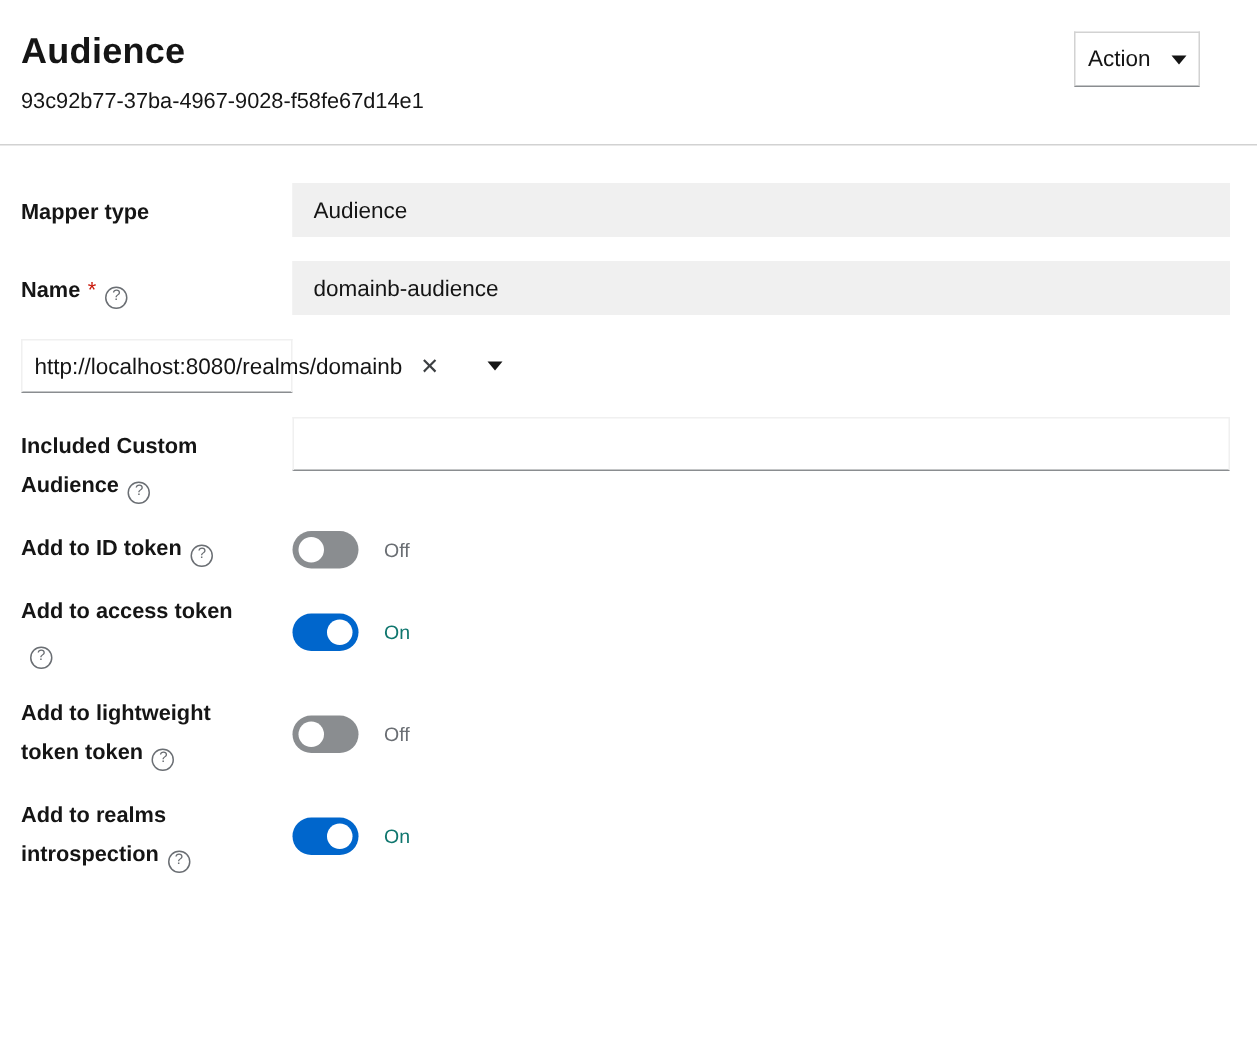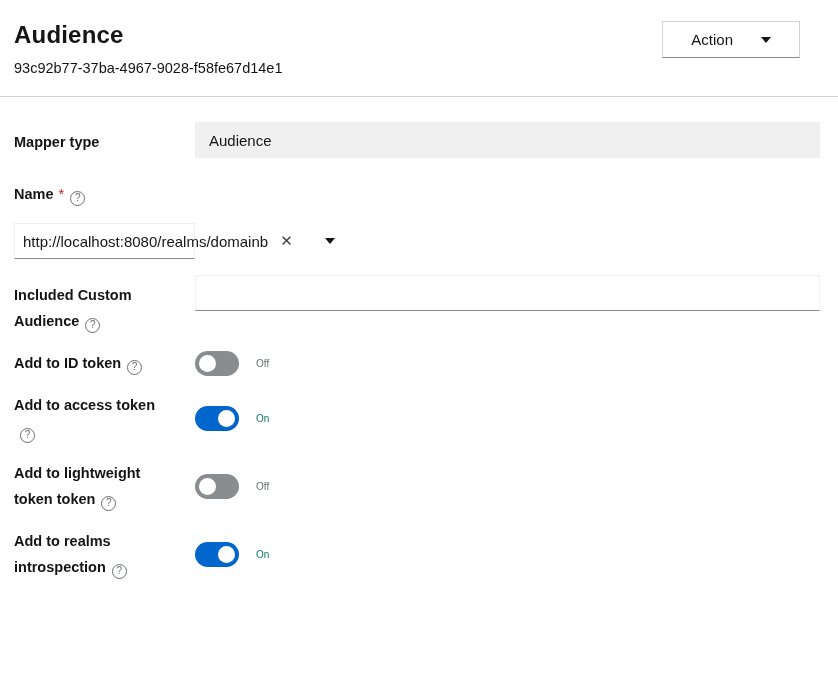--- a/index.html
+++ b/index.html
@@ -25,23 +25,23 @@
     letter-spacing: 0.2px;
   }
   .page-subtitle {
     margin-top: 11px;
     font-size: 14.5px;
     color: #151515;
   }
   .action-toggle {
     display: inline-flex;
     align-items: center;
-    gap: 28px;
+    gap: 14px;
     height: 37px;
-    padding: 0 28px;
+    padding: 0 8px;
     background: #ffffff;
     border: 1px solid #d2d2d2;
     border-bottom-color: #8a8d90;
     font-family: inherit;
     font-size: 15px;
     color: #151515;
     cursor: pointer;
     margin-left: 16px;
   }
   .caret-down {
@@ -151,21 +151,21 @@
   }
   .switch.on { background: #0066cc; }
   .switch .knob {
     position: absolute;
     top: 4px; left: 4px;
     width: 17px; height: 17px;
     border-radius: 50%;
     background: #ffffff;
   }
   .switch.on .knob { left: auto; right: 4px; }
-  .switch-state { margin-left: 17px; font-size: 10px; }
+  .switch-state { margin-left: 17px; font-size: 13px; }
   .state-off { color: #6a6e73; }
   .state-on  { color: #0f766e; }
 </style>
 </head>
 <body>
 
 <div class="page">
 
   <header class="page-header">
     <div>
@@ -187,20 +187,23 @@
         <span>Mapper type</span>
       </div>
       <div>
         <input class="pf-input disabled" readonly="" value="Audience" style="">
       </div>
     </div>
 
     <div class="form-row">
       <div class="label-col">
         <span>Name</span><span class="req">*</span><span class="help-icon">?</span>
+      </div>
+      <div>
+        <input class="pf-input disabled" readonly="" value="domainb-audience" style="">
       </div>
     </div>
 
     <div class="form-row">
       <div class="typeahead">
         <span class="typeahead-value">http://localhost:8080/realms/domainb</span>
         <button class="clear-btn"><span>✕</span></button>
         <button class="select-caret-btn">
             <span class="caret-down"></span>
           </button>

